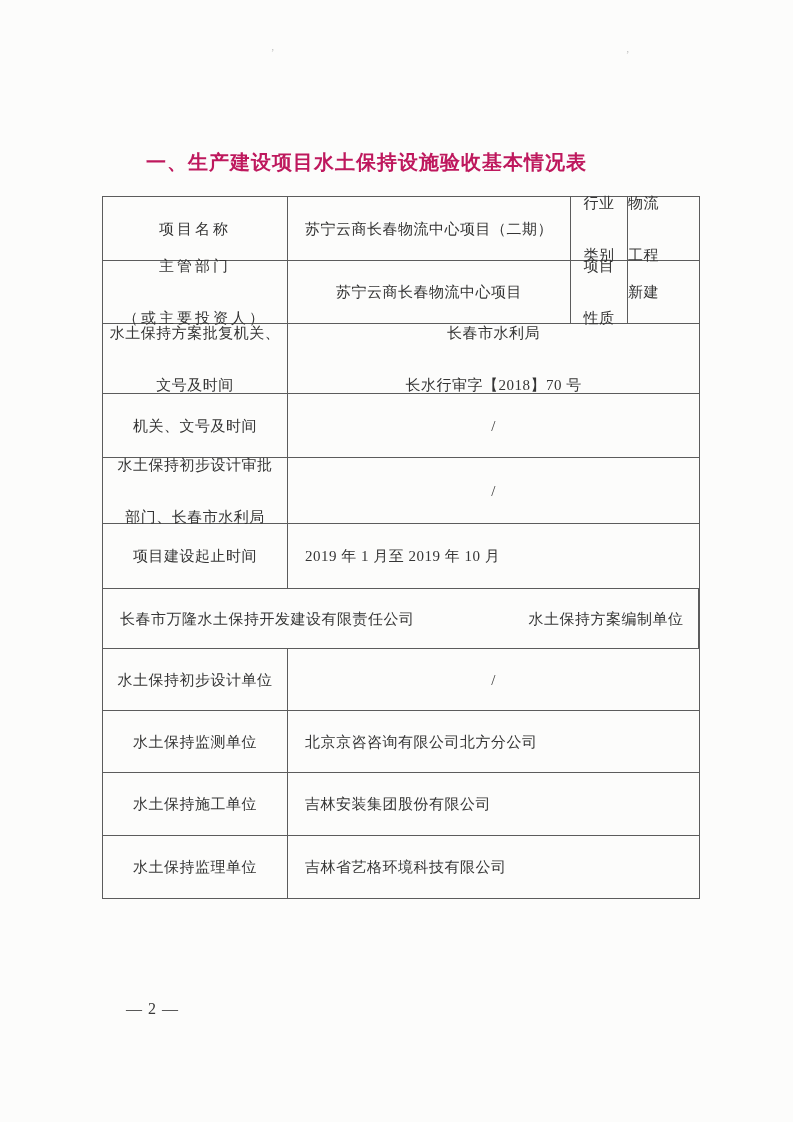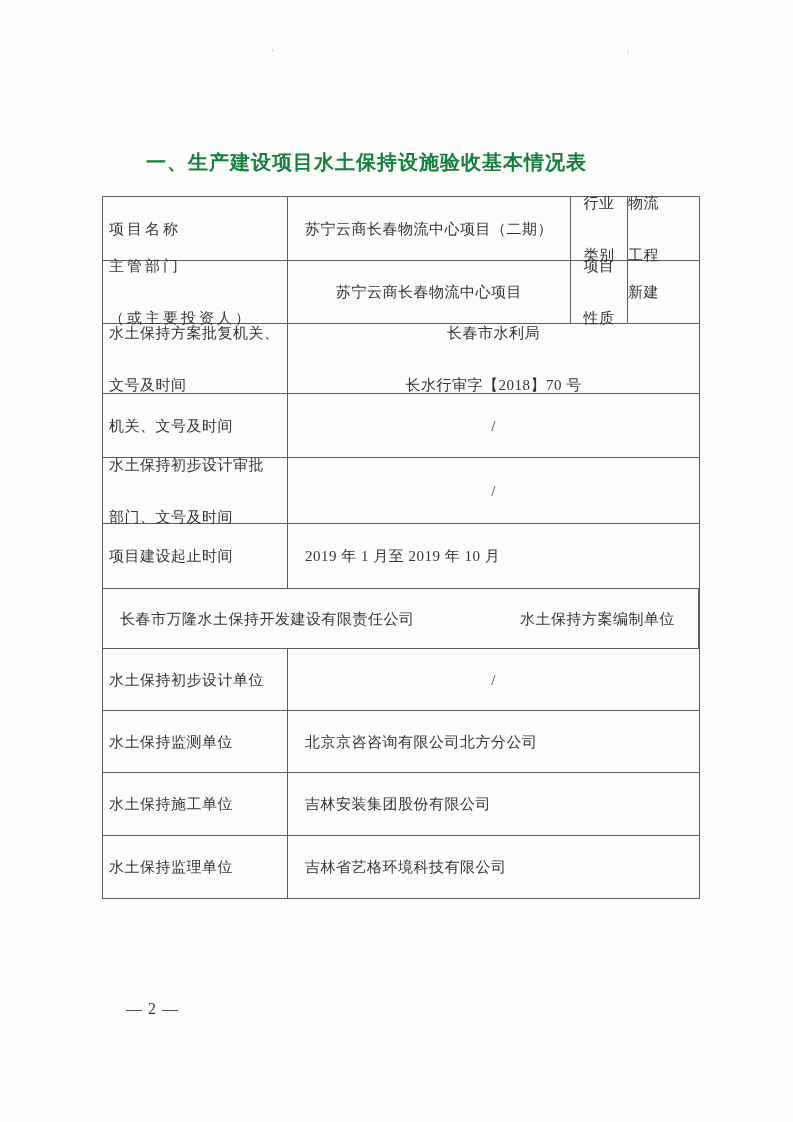--- a/index.html
+++ b/index.html
@@ -8,41 +8,41 @@
     width:793px;height:1122px;
     margin:0 auto;
     background:#fcfcfb;
     font-family:"Liberation Serif","DejaVu Serif",serif;
     color:#333;
     overflow:hidden;
   }
   .title{
     position:absolute;left:146px;top:149px;
     font-size:20px;font-weight:bold;letter-spacing:1px;
-    color:#15803d;white-space:nowrap;
+    color:#be185d;white-space:nowrap;
   }
   .table{
     position:absolute;left:102px;top:196px;width:598px;
     border:1px solid #5c5c5c;
     box-sizing:border-box;
     background:transparent;
   }
   .row{display:flex;border-bottom:1px solid #5c5c5c;box-sizing:border-box;}
   .row:last-child{border-bottom:none;}
   .rh0{height:64px}.rh1{height:63px}.rh2{height:70px}.rh3{height:64px}
   .rh4{height:66px}.rh5{height:65px}.rh6{height:60px}.rh7{height:62px}
   .rh8{height:62px}.rh9{height:63px}.rh10{height:62px}.rh11{height:63px}
   .cell{
     display:flex;flex-direction:column;justify-content:center;
     box-sizing:border-box;
     font-size:15px;line-height:28px;color:#353535;
     letter-spacing:0.5px;
     gap:24px;
   }
-  .cell-label{width:185px;border-right:1px solid #5c5c5c;text-align:left;padding:0 6px;font-family:Liberation Serif, serif;}
+  .cell-label{width:185px;border-right:1px solid #5c5c5c;text-align:center;padding:0 6px;font-family:Liberation Serif, serif;}
   .cell-label.sp{letter-spacing:3px;}
   .cell-value{flex:1;text-align:center;}
   .cell-value.left{text-align:left;padding-left:17px;}
   .cell-sl{width:57px;border-left:1px solid #5c5c5c;text-align:center;}
   .cell-sv{width:72px;border-left:1px solid #5c5c5c;text-align:left;}
   .footer{
     position:absolute;left:126px;top:1000px;
     font-size:16px;letter-spacing:1px;color:#3a3a3a;white-space:pre;
   }
   .speck{position:absolute;font-size:10px;color:#8a8a8a;opacity:0.6;}
@@ -111,21 +111,21 @@
         <div>机关、文号及时间</div>
       </div>
       <div class="cell cell-value">
         <div>/</div>
       </div>
     </div>
 
     <div class="row rh4">
       <div class="cell cell-label">
         <div>水土保持初步设计审批</div>
-        <div>部门、文号及时间</div>
+        <div>部门、长春市水利局</div>
       </div>
       <div class="cell cell-value">
         <div>/</div>
       </div>
     </div>
 
     <div class="row rh5">
       <div class="cell cell-label">
         <div>项目建设起止时间</div>
       </div>

